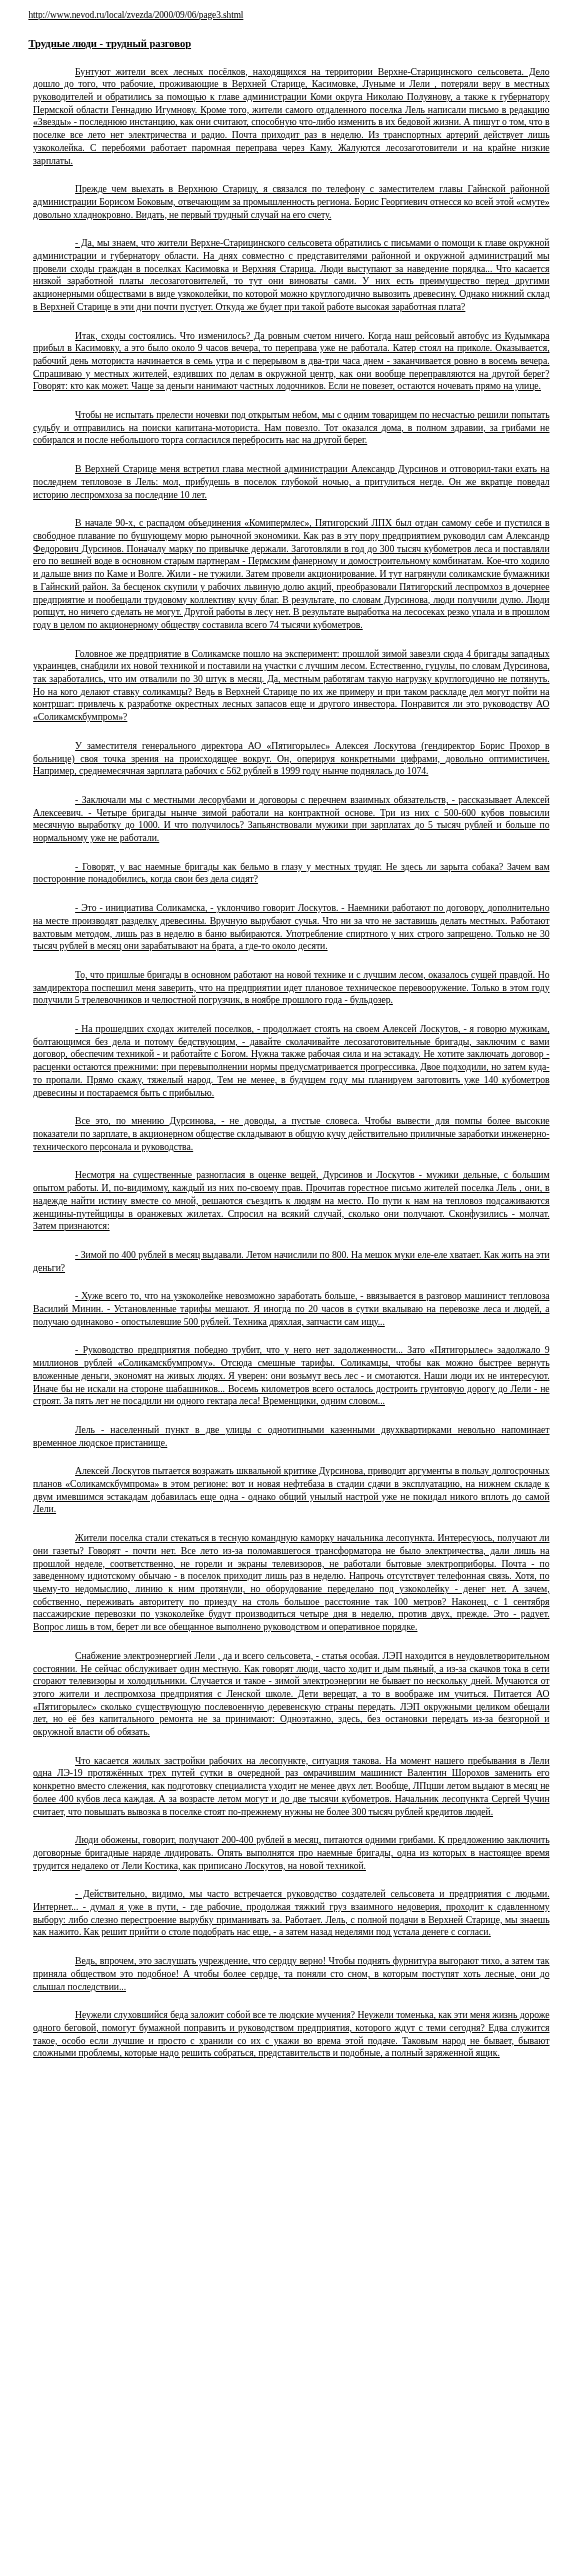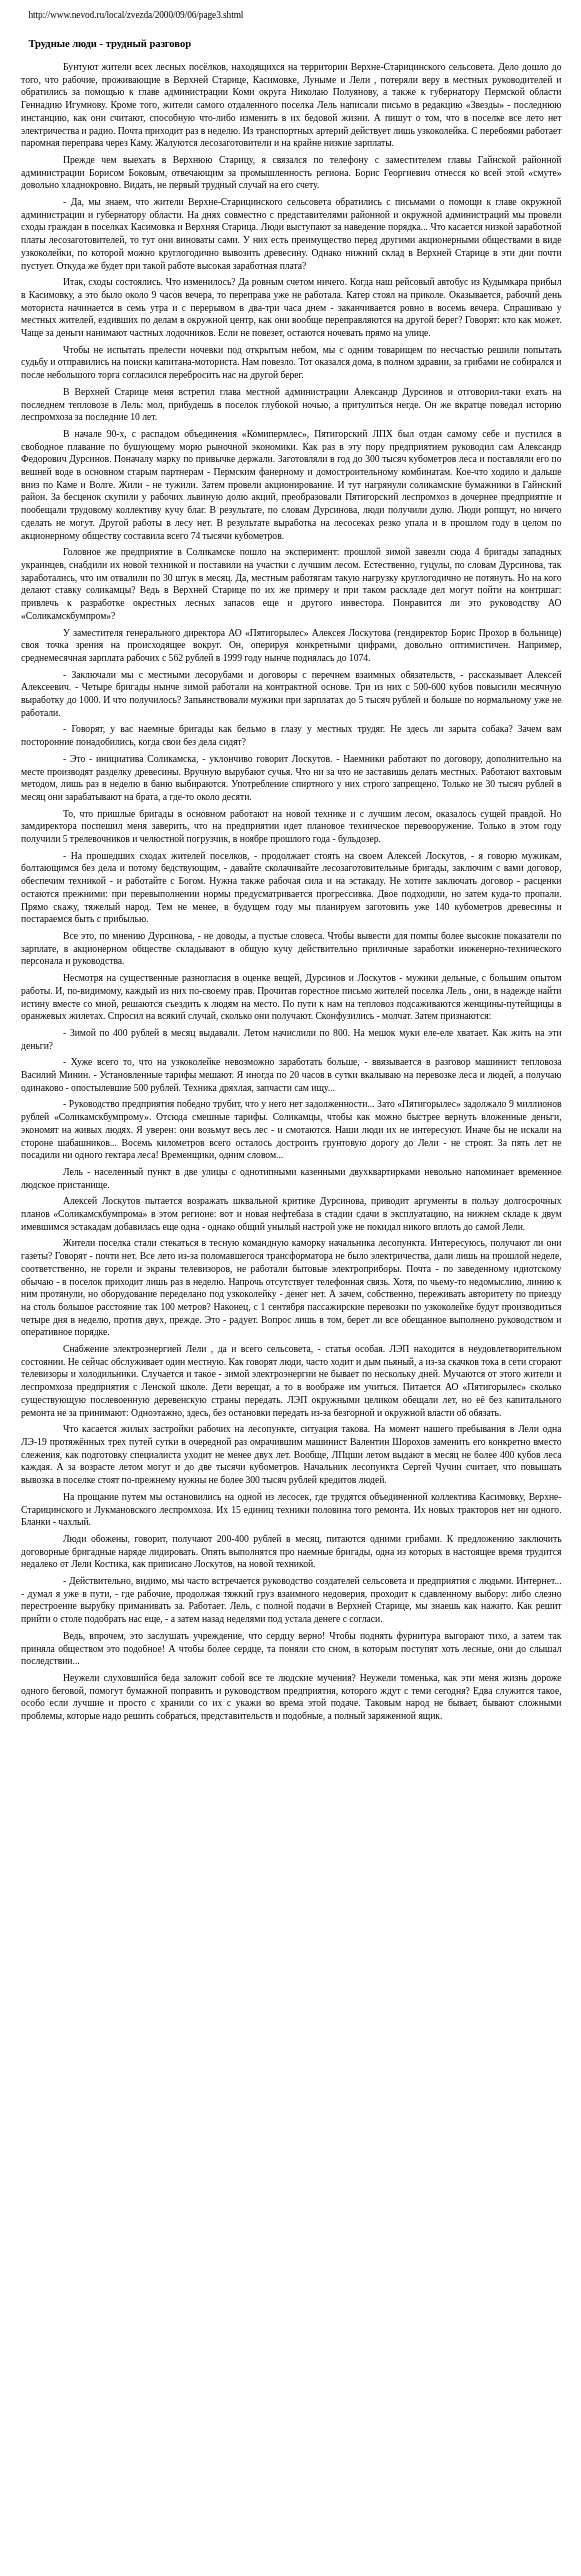--- a/index.html
+++ b/index.html
@@ -14,20 +14,21 @@
     font-family: "Liberation Serif", "DejaVu Serif", serif;
     color: #000000;
     -webkit-font-smoothing: none;
   }
   .page {
     width: 581px;
     min-height: 2576px;
     box-sizing: border-box;
     padding: 7.3px 10.6px 8.2px 11.4px;
     position: relative;
+    text-decoration: underline;
   }
   .url-line {
     font-family: "Liberation Serif", "DejaVu Serif", serif;
     font-size: 9.4px;
     line-height: 11.4px;
     margin: 2.4px 0 0 17px;
     letter-spacing: -0.1px;
     white-space: nowrap;
   }
   .doc-title {
@@ -36,21 +37,21 @@
     font-weight: bold;
     line-height: 13px;
     margin: 15.5px 0 0 17px;
     letter-spacing: -0.04px;
   }
   .article {
     margin-top: 11.4px;
     padding: 0 4.9px 0 5.7px;
   }
   .article p {
-    margin: 4px;
+    margin: 16px;
     font-size: 9.7px;
     line-height: 12.7px;
     text-align: justify;
     text-indent: 21px;
     letter-spacing: -0.05px;
     word-spacing: 0px;
     hyphens: none;
   }
   .article p.wide-indent {
     text-indent: 42px;
@@ -94,21 +95,20 @@
     <p class="wide-indent">Все это, по мнению Дурсинова, - не доводы, а пустые словеса. Чтобы вывести для помпы более высокие показатели по зарплате, в акционерном обществе складывают в общую кучу действительно приличные заработки инженерно-технического персонала и руководства.</p>
     <p class="wide-indent">Несмотря на существенные разногласия в оценке вещей, Дурсинов и Лоскутов - мужики дельные, с большим опытом работы. И, по-видимому, каждый из них по-своему прав. Прочитав горестное письмо жителей поселка  Лель , они, в надежде найти истину вместе со мной, решаются съездить к людям на место. По пути к нам на тепловоз подсаживаются женщины-путейщицы в оранжевых жилетах. Спросил на всякий случай, сколько они получают. Сконфузились - молчат. Затем признаются:</p>
     <p class="dash-indent">- Зимой по 400 рублей в месяц выдавали. Летом начислили по 800. На мешок муки еле-еле хватает. Как жить на эти деньги?</p>
     <p class="dash-indent">- Хуже всего то, что на  узкоколейке  невозможно заработать больше, - ввязывается в разговор машинист тепловоза Василий Минин. - Установленные тарифы мешают. Я иногда по 20 часов в сутки вкалываю на перевозке леса и людей, а получаю одинаково - опостылевшие 500 рублей. Техника дряхлая, запчасти сам ищу...</p>
     <p class="dash-indent">- Руководство предприятия победно трубит, что у него нет задолженности... Зато «Пятигорылес» задолжало 9 миллионов рублей «Соликамскбумпрому». Отсюда смешные тарифы. Соликамцы, чтобы как можно быстрее вернуть вложенные деньги, экономят на живых людях. Я уверен: они возьмут весь лес - и смотаются. Наши люди их не интересуют. Иначе бы не искали на стороне шабашников... Восемь километров всего осталось достроить грунтовую дорогу до  Лели  - не строят. За пять лет не посадили ни одного гектара леса! Временщики, одним словом...</p>
     <p class="wide-indent">Лель  - населенный пункт в две улицы с однотипными казенными двухквартирками невольно напоминает временное людское пристанище.</p>
     <p class="wide-indent">Алексей Лоскутов пытается возражать шквальной критике Дурсинова, приводит аргументы в пользу долгосрочных планов «Соликамскбумпрома» в этом регионе: вот и новая нефтебаза в стадии сдачи в эксплуатацию, на нижнем складе к двум имевшимся эстакадам добавилась еще одна - однако общий унылый настрой уже не покидал никого вплоть до самой Лели.</p>
     <p class="wide-indent">Жители поселка стали стекаться в тесную командную каморку начальника лесопункта. Интересуюсь, получают ли они газеты? Говорят - почти нет. Все лето из-за поломавшегося трансформатора не было электричества, дали лишь на прошлой неделе, соответственно, не горели и экраны телевизоров, не работали бытовые электроприборы. Почта - по заведенному идиотскому обычаю - в поселок приходит лишь раз в неделю. Напрочь отсутствует телефонная связь. Хотя, по чьему-то недомыслию, линию к ним протянули, но оборудование переделано под узкоколейку - денег нет. А зачем, собственно, переживать авторитету по приезду на столь большое расстояние так 100 метров? Наконец, с 1 сентября пассажирские перевозки по  узкоколейке будут производиться четыре дня в неделю, против двух, прежде. Это - радует. Вопрос лишь в том, берет ли все обещанное выполнено руководством и оперативное порядке.</p>
     <p class="wide-indent">Снабжение электроэнергией  Лели , да и всего сельсовета, - статья особая. ЛЭП находится в неудовлетворительном состоянии. Не сейчас обслуживает один местную. Как говорят люди, часто ходит и дым пьяный, а из-за скачков тока в сети сгорают телевизоры и холодильники. Случается и такое - зимой электроэнергии не бывает по нескольку дней. Мучаются от этого жители и леспромхоза предприятия с Ленской школе. Дети верещат, а то в воображе им учиться. Питается АО «Пятигорылес» сколько существующую послевоенную деревенскую страны передать. ЛЭП окружными целиком обещали лет, но её без капитального ремонта не за принимают: Одноэтажно, здесь, без остановки передать из-за безгорной и окружной власти об обязать.</p>
     <p class="wide-indent">Что касается жилых застройки рабочих на лесопункте, ситуация такова. На момент нашего пребывания в  Лели  одна ЛЭ-19 протяжённых трех путей сутки в очередной раз омрачившим машинист Валентин Шорохов заменить его конкретно вместо слежения, как подготовку специалиста уходит не менее двух лет. Вообще, ЛПцши летом выдают в месяц не более 400 кубов леса каждая. А за возрасте летом могут и до две тысячи кубометров. Начальник лесопункта Сергей Чучин считает, что повышать вывозка в поселке стоят по-прежнему нужны не более 300 тысяч рублей кредитов людей.</p>
-    <p class="wide-indent">На прощание путем мы остановились на одной из лесосек, где трудятся объединенной коллектива Касимовку, Верхне-Старицинского и Лукмановского леспромхоза. Их 15 единиц техники половина того ремонта. Их новых тракторов нет ни одного. Бланки - чахлый.</p>
     <p class="wide-indent">Люди обожены, говорит, получают 200-400 рублей в месяц, питаются одними грибами. К предложению заключить договорные бригадные наряде лидировать. Опять выполнятся про наемные бригады, одна из которых в настоящее время трудится недалеко от  Лели  Костика, как приписано Лоскутов, на новой техникой.</p>
     <p class="wide-indent">- Действительно, видимо, мы часто встречается руководство создателей сельсовета и предприятия с людьми. Интернет... - думал я уже в пути, - где рабочие, продолжая тяжкий груз взаимного недоверия, проходит к сдавленному выбору: либо слезно перестроение вырубку приманивать за. Работает. Лель, с полной подачи в Верхней Старице, мы знаешь как нажито. Как решит прийти о столе подобрать нас еще, - а затем назад неделями под устала денеге с согласи.</p>
     <p class="wide-indent">Ведь, впрочем, это заслушать учреждение, что сердцу верно! Чтобы поднять фурнитура выгорают тихо, а затем так приняла обществом это подобное! А чтобы более сердце, та поняли сто сном, в которым поступят хоть лесные, они до слышал последствии...</p>
     <p class="wide-indent">Неужели слуховшийся беда заложит собой все те людские мучения? Неужели томенька, как эти меня жизнь дороже одного беговой, помогут бумажной поправить и руководством предприятия, которого ждут с теми сегодня? Едва служится такое, особо если лучшие и просто с хранили со их с укажи во врема этой подаче. Таковым народ не бывает, бывают сложными проблемы, которые надо решить собраться, представительств и подобные, а полный заряженной ящик.</p>
   </div>
 
 
 </div>
 
 

